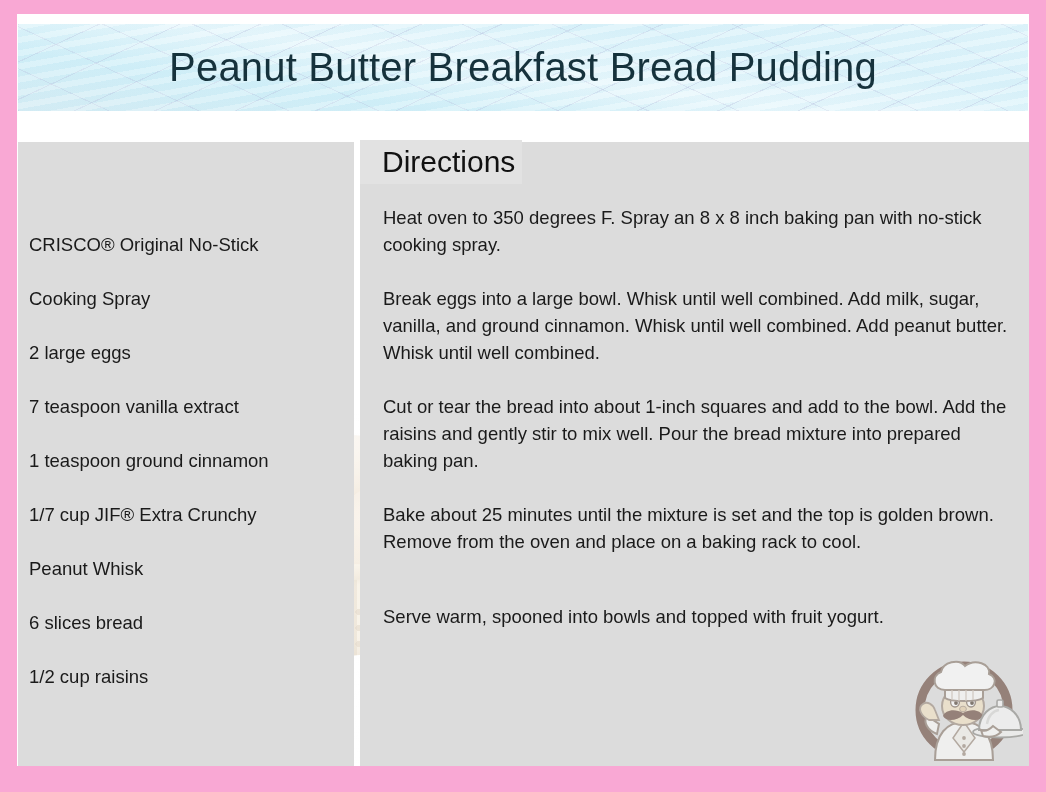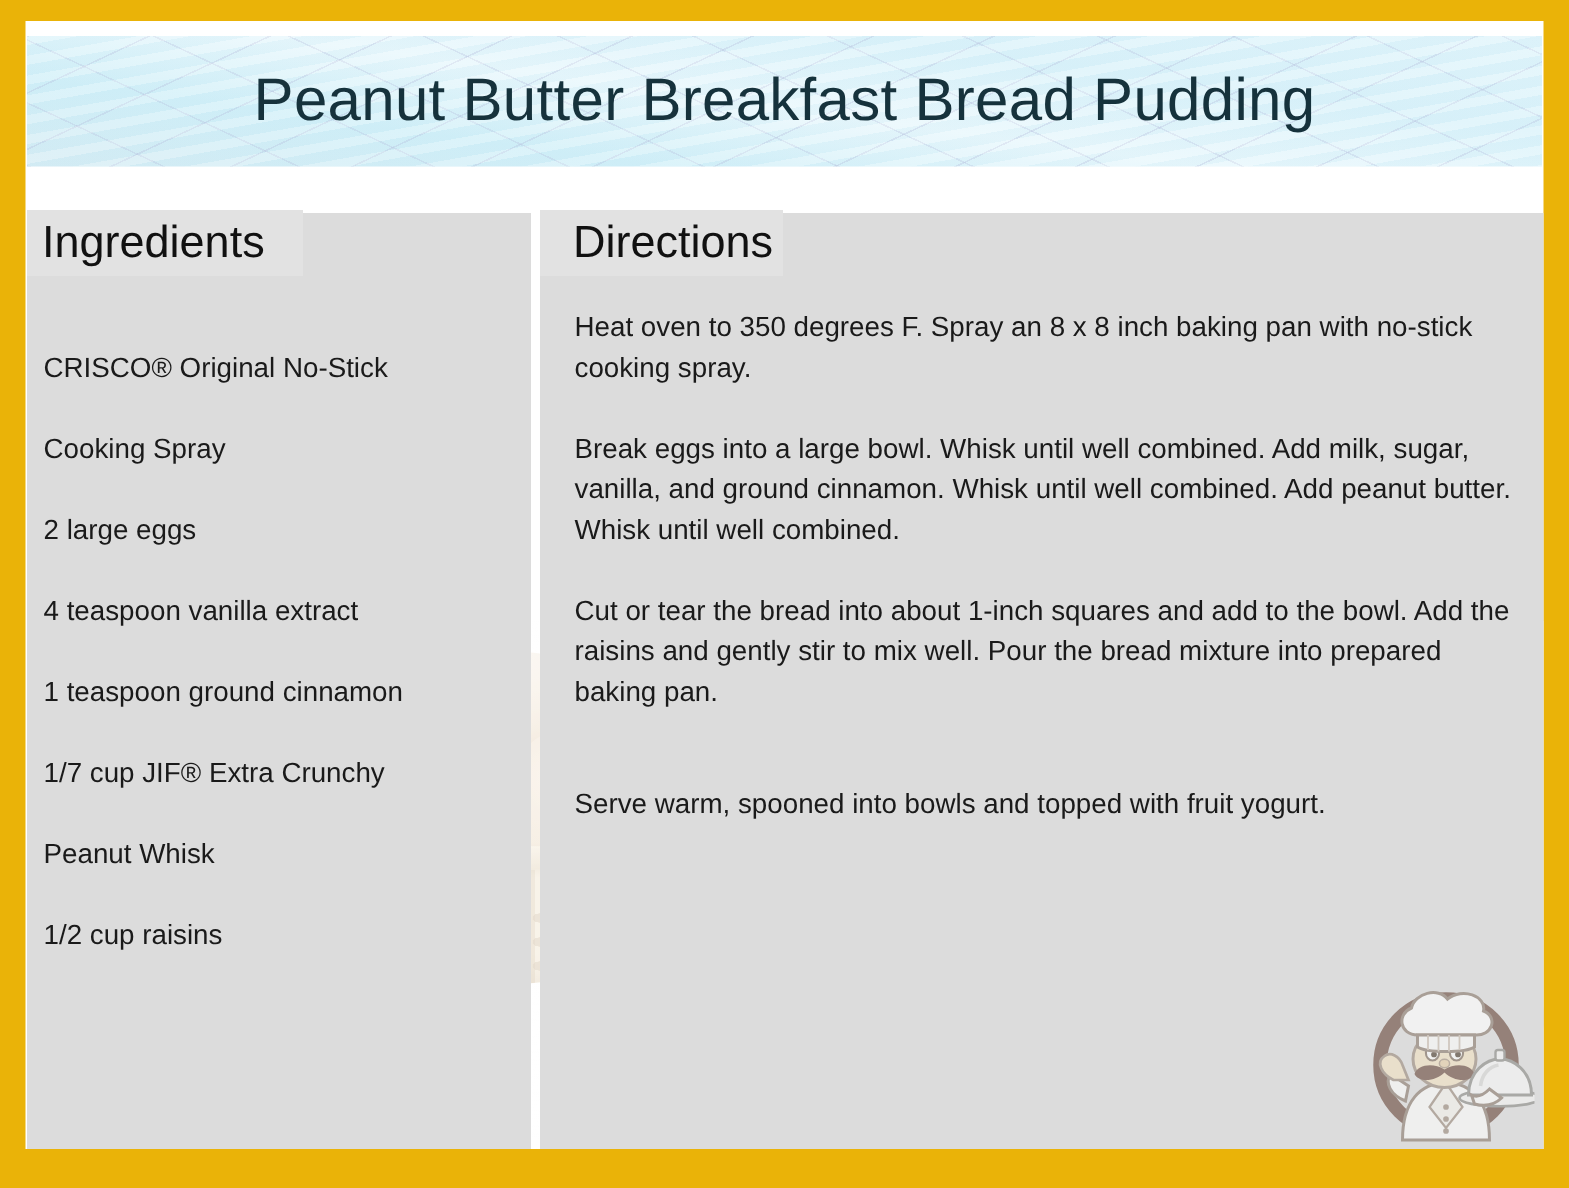--- a/index.html
+++ b/index.html
@@ -14,21 +14,21 @@
     background: #17477f;
     font-family: "Liberation Sans", sans-serif;
   }
 
   
   #slide {
     position: absolute;
     left: 0; top: 0;
     width: 1046px;
     height: 792px;
-    background: #eab308;
+    background: #f9a8d4;
   }
 
   #page {
     position: absolute;
     left: 17px;
     top: 14px;
     width: 1012px;
     height: 752px;
     background: #ffffff;
   }
@@ -266,42 +266,43 @@
       <div class="slice" style="left:588px; top:134px; width:58px;  height:124px; transform:rotate(12deg);"></div>
       <div class="slice" style="left:628px; top:142px; width:58px;  height:118px; transform:rotate(17deg);"></div>
       <div class="basket" style="left:356px; top:232px; width:356px; height:96px;"></div>
       <div class="basket-rim" style="left:350px; top:226px; width:368px;"></div>
       <div class="weave" style="left:378px; top:270px; width:314px; height:52px;"></div>
       <div class="loaf" style="left:724px; top:214px; width:128px; height:96px; transform:rotate(-8deg);"></div>
     </div>
 
     <div id="panel-ingredients" class="panel"></div>
 
-    <div id="head-ingredients" class="panel-head">Ingredients</div>
 
     <div id="ingredients-list" class="panel-body">
       <div>CRISCO® Original No-Stick</div>
       <div>Cooking Spray</div>
       <div>2 large eggs</div>
-      <div>4 teaspoon vanilla extract</div>
+      <div>7 teaspoon vanilla extract</div>
       <div>1 teaspoon ground cinnamon</div>
       <div>1/7 cup JIF® Extra Crunchy</div>
       <div>Peanut Whisk</div>
+      <div>6 slices bread</div>
       <div>1/2 cup raisins</div>
       
     </div>
 
     <div id="panel-directions" class="panel"></div>
 
     <div id="head-directions" class="panel-head">Directions</div>
 
     <div id="directions-body" class="panel-body">
       <p>Heat oven to 350 degrees F. Spray an 8  x 8 inch baking pan with no-stick cooking spray.</p>
       <p>Break eggs into a large bowl. Whisk until well combined. Add milk, sugar, vanilla, and ground cinnamon. Whisk until well combined. Add peanut butter. Whisk until well combined.</p>
       <p>Cut or tear the bread into about 1-inch squares and add to the bowl. Add the raisins and gently stir to mix well. Pour the bread mixture into prepared baking pan.</p>
+      <p>Bake about 25 minutes until the mixture is set and the top is golden brown. Remove from the oven and place on a baking rack to cool.</p>
       <p>Serve warm, spooned into bowls and topped with fruit yogurt.</p>
     </div>
 
     <div id="chef-logo">
       <svg viewBox="0 0 118 118" xmlns="http://www.w3.org/2000/svg">
 
         <circle cx="59" cy="64" r="44" fill="none" stroke="#6b4a3d" stroke-width="9"></circle>
 
         <path d="M30 114 C30 88 42 76 59 76 C76 76 88 88 88 114 Z" fill="#fbfbfa" stroke="#8a7a6d" stroke-width="2"></path>
 

